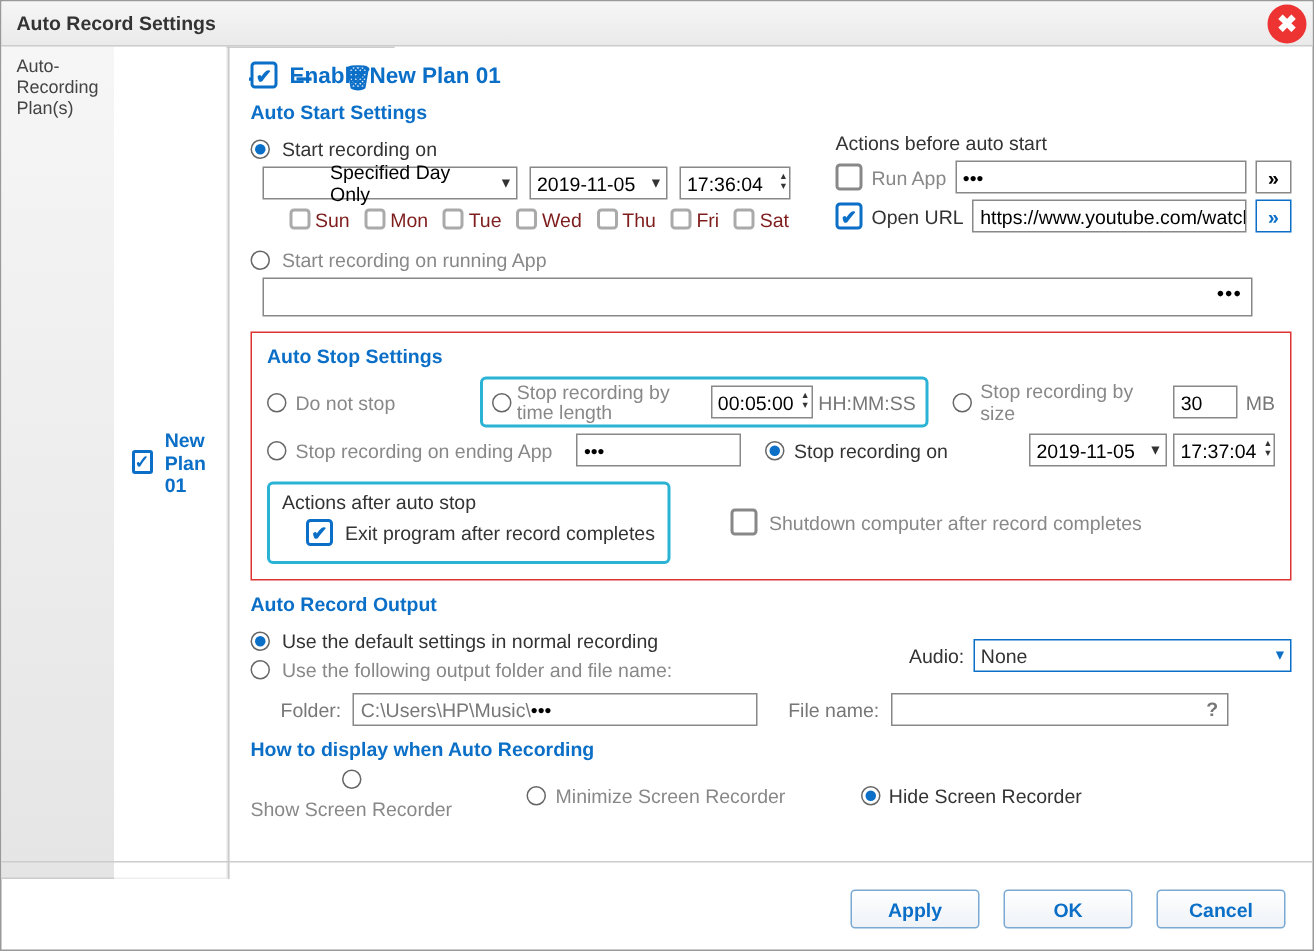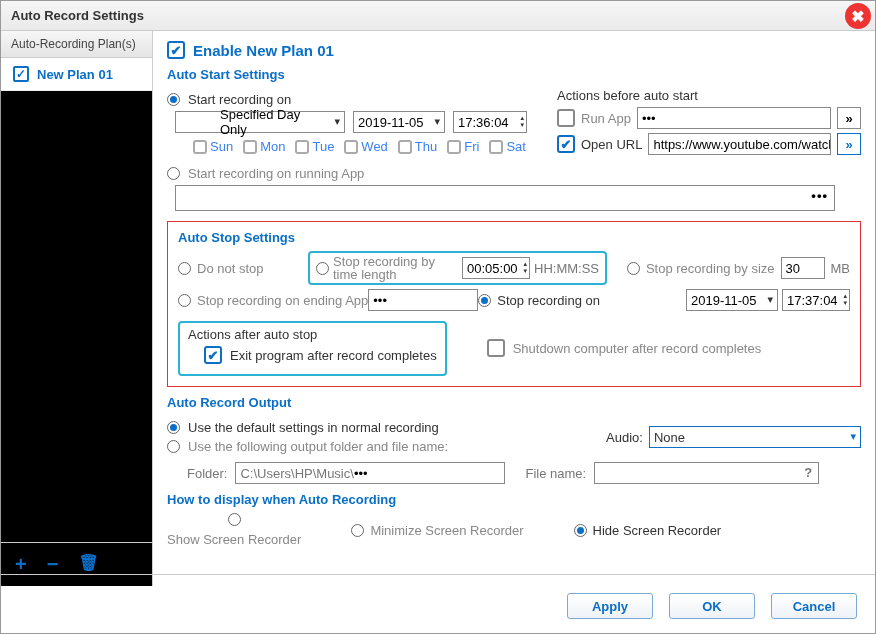--- a/index.html
+++ b/index.html
@@ -2,21 +2,21 @@
 <html><head>
 <meta charset="utf-8">
 <style>
 * { box-sizing: border-box; font-family: "Segoe UI", Tahoma, Arial, sans-serif; font-size: 13px; }
 body { margin: 0; padding: 0; background: #fff; }
 .dialog { width: 876px; height: 634px; border: 1px solid #999; background: #fff; position: relative; }
 .titlebar { height: 30px; background: linear-gradient(#f6f6f6,#eaeaea); border-bottom: 1px solid #ccc; display: flex; align-items: center; padding: 0 10px; position: relative; }
 .titlebar .title { color: #333; font-weight: 600; }
 .close-btn { position: absolute; right: 4px; top: 2px; width: 26px; height: 26px; background: #e33; border-radius: 50%; color:#fff; display:flex; align-items:center; justify-content:center; cursor:pointer; font-weight:bold; font-size:16px; }
 .body { display: flex; height: 555px; }
-.sidebar { width: 152px; border-right: 1px solid #ccc; background: #000000; display:flex; flex-direction:column; }
+.sidebar { width: 152px; border-right: 1px solid #ccc; background: #e5e5e5; display:flex; flex-direction:row; }
 .sidebar-tab { padding: 6px 10px; background: linear-gradient(#f6f6f6,#e5e5e5); border-bottom: 1px solid #ccc; color:#444; font-size:12px; }
 .plan-item { display:flex; align-items:center; gap:8px; padding: 8px 12px; color: #0b6fc7; font-weight:bold; cursor:pointer; border-bottom:1px solid #eee; background:#fff;}
 .plan-item .chk { width:16px; height:16px; border:2px solid #0b6fc7; border-radius:2px; display:flex; align-items:center; justify-content:center; color:#0b6fc7; font-size:12px;}
 .sidebar-spacer { flex:1; }
 .sidebar-actions { display:flex; gap:20px; padding:10px 14px; border-top:1px solid #ccc; }
 .sidebar-actions .ic { color:#0b6fc7; font-size:20px; font-weight:bold; cursor:pointer; }
 .main { flex:1; padding: 10px 14px 0 14px; overflow:hidden; }
 .enable-row { display:flex; align-items:center; gap:8px; margin-bottom:6px;}
 .chkbox { width:18px; height:18px; border:2px solid #0b6fc7; border-radius:3px; display:inline-flex; align-items:center; justify-content:center; background:#fff; }
 .chkbox.checked::after{ content:"\2714"; color:#0b6fc7; font-size:13px; font-weight:bold;}
@@ -26,30 +26,30 @@
 .radio { width:13px; height:13px; border:1px solid #666; border-radius:50%; display:inline-block; position:relative; flex-shrink:0; background:#fff;}
 .radio.selected::after{ content:""; position:absolute; inset:2px; background:#0b6fc7; border-radius:50%; }
 label { color:#333; }
 label.dim { color:#888; }
 .sel { height:22px; border:1px solid #888; background:#fff; padding:0 18px 0 4px; display:inline-flex; align-items:center; position:relative; min-width:0;}
 .sel::after{content:"\25BE"; position:absolute; right:4px; top:3px; color:#333; font-size:11px;}
 .txt { height:22px; border:1px solid #888; background:#fff; padding:0 4px; display:inline-flex; align-items:center; overflow:hidden; white-space:nowrap;}
 .spin { height:22px; border:1px solid #888; display:inline-flex; align-items:center; padding:0 14px 0 4px; position:relative; background:#fff;}
 .spin::after{content:"\25B4\A\25BE"; white-space:pre; font-size:7px; line-height:7px; position:absolute; right:2px; top:2px; color:#333;}
 .days { display:flex; gap:10px; margin:6px 0 6px 26px; }
-.days .d { display:flex; align-items:center; gap:3px; color:#3b82f6; font-size:12px;}
+.days .d { display:flex; align-items:flex-start; gap:3px; color:#7f1d1d; font-size:12px;}
 .days .chkbox{ width:14px; height:14px; border-color:#aaa;}
 .two-col { display:flex; gap:30px; }
 .col { flex:1; }
 .rightcol { width:310px; }
 .long-input { width:100%; height:26px; border:1px solid #888; background:#fff; position:relative;}
 .long-input .ell{ position:absolute; right:6px; top:2px; font-weight:bold; letter-spacing:1px;}
 .redbox { border:1px solid #d33; padding:8px 10px 10px; margin-top:10px; }
 .cyanbox { border:2px solid #2bb3d6; border-radius:4px; padding:2px 6px; display:inline-flex; align-items:center; gap:4px;}
-.stop-row { display:flex; align-items:center; margin:4px 0;}
+.stop-row { display:flex; align-items:center; gap:16px; margin:4px 0;}
 .footer-btns { position:absolute; bottom:14px; right:18px; display:flex; gap:16px;}
 .btn { width:86px; height:26px; border:1px solid #7aa9d4; background:linear-gradient(#fff,#eef2f7); color:#0b6fc7; font-weight:bold; border-radius:3px; display:flex; align-items:center; justify-content:center; cursor:pointer;}
 .app-row { display:flex; align-items:center; gap:6px; margin:4px 0; }
 .app-row .txt { flex:1; }
 .gobtn { width:24px; height:22px; border:1px solid #888; display:inline-flex; align-items:center; justify-content:center; background:#fff; font-weight:bold; cursor:pointer;}
 .gobtn.blue{ color:#0b6fc7; border-color:#0b6fc7;}
 hr.sep{border:none; border-top:1px solid #ccc; margin:8px 0;}
 .muted{color:#777;}
 .enable-label{ color:#0b6fc7; font-weight:bold; font-size:15px;}
 .audio-sel{ flex:1; border:1px solid #0b6fc7; color:#333; }

